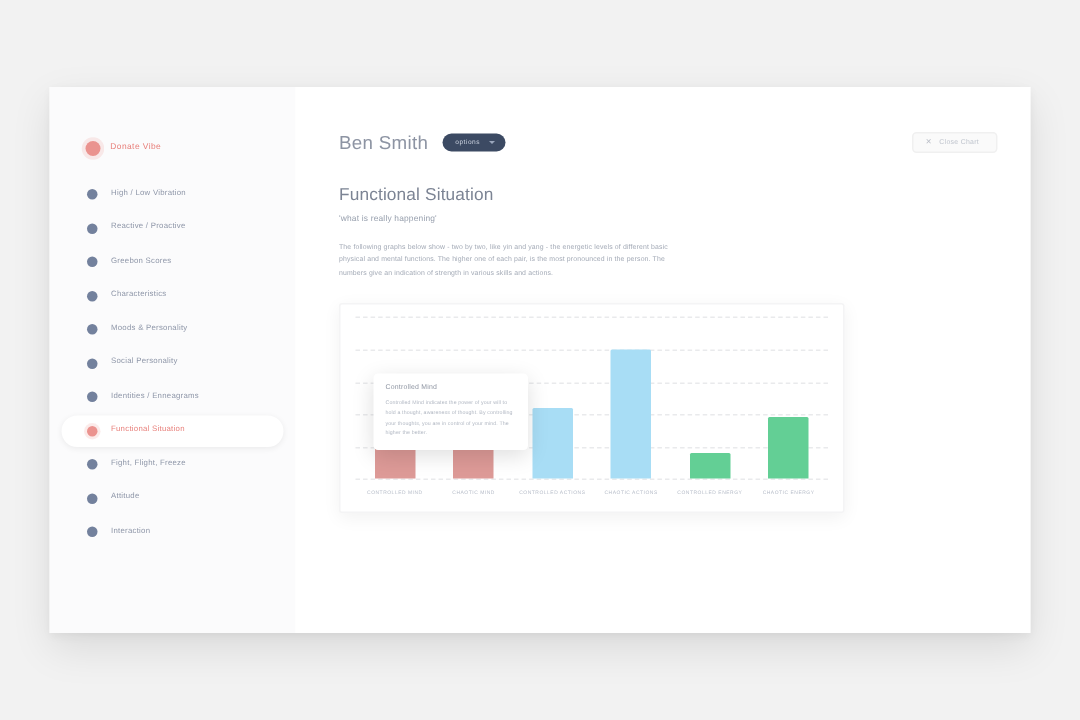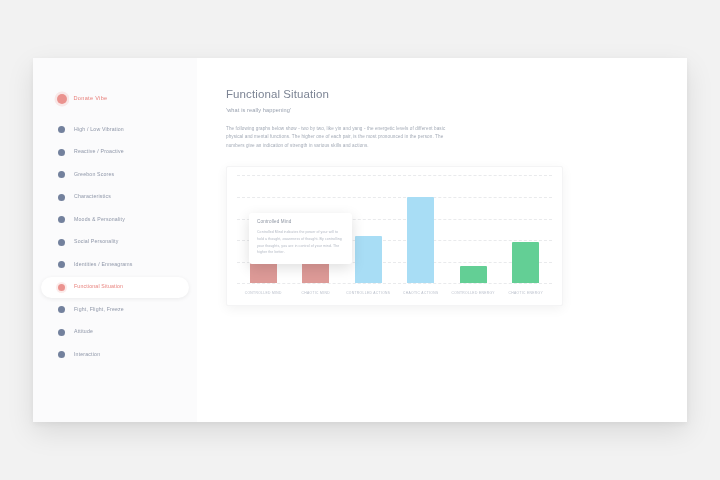--- a/index.html
+++ b/index.html
@@ -347,20 +347,33 @@
 
     <div class="nav-item">
       <span class="dot"></span>
       <span class="nav-label">Interaction</span>
     </div>
 
   </nav>
 
   <main id="main">
 
+    <div id="main-header">
+      <span id="person-name">Ben Smith</span>
+
+      <div id="person-select">
+        <span class="sel-label">options</span>
+        <span class="chev"></span>
+      </div>
+
+      <div id="close-chart-btn">
+        <span class="x-icon">✕</span>
+        <span class="btn-label">Close Chart</span>
+      </div>
+    </div>
 
     <h2 id="section-title">Functional Situation</h2>
     <div id="section-subtitle">'what is really happening'</div>
     <p id="section-body">The following graphs below show - two by two, like yin and yang - the energetic levels of different basic physical and mental functions. The higher one of each pair, is the most pronounced in the person. The numbers give an indication of strength in various skills and actions.</p>
 
     <div id="chart-card">
 
       <div id="plot-area">
         <div class="gridline" style="top:0%"></div>
         <div class="gridline" style="top:20%"></div>

